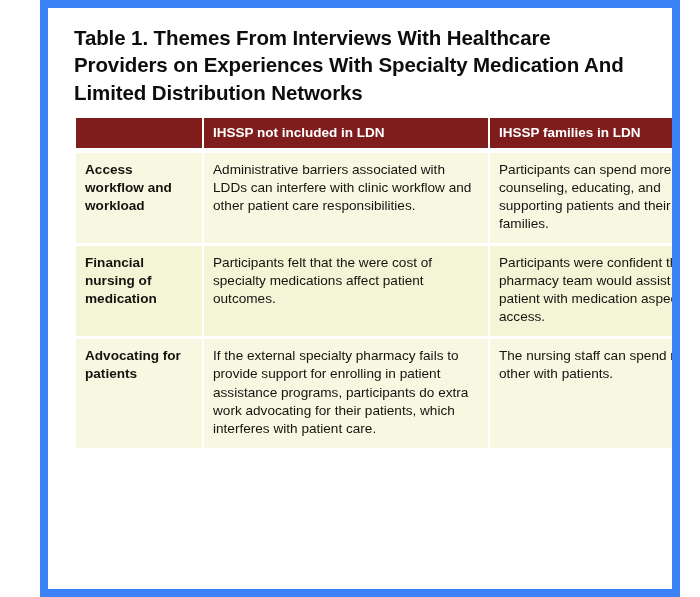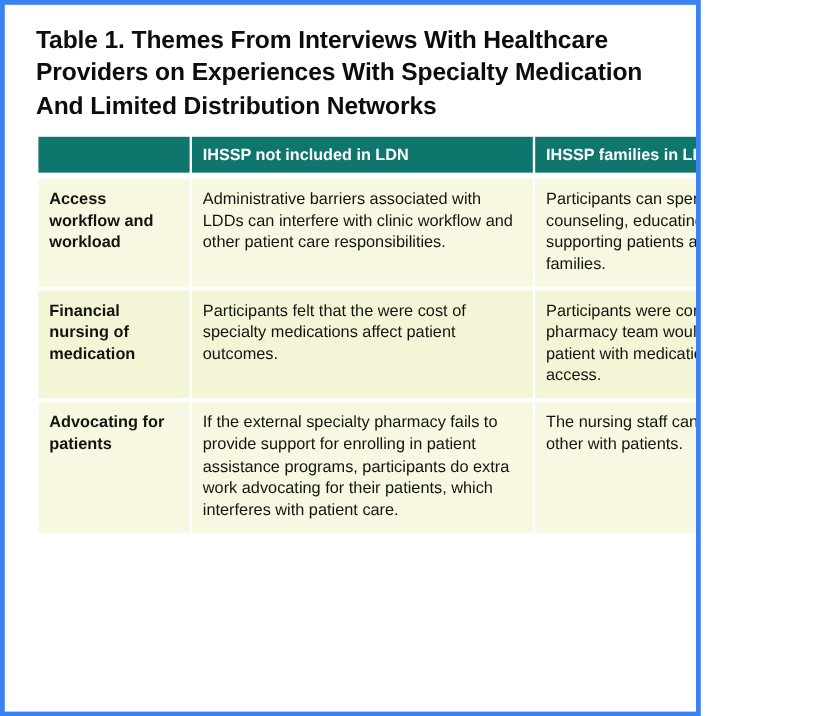--- a/index.html
+++ b/index.html
@@ -4,27 +4,28 @@
 <style>
   html, body {
     margin: 0;
     padding: 0;
     background: #ffffff;
   }
   body {
     font-family: "Liberation Sans", sans-serif;
   }
   #page {
-    width: 584px;
+    width: 640px;
     height: 597px;
     box-sizing: border-box;
     background: #ffffff;
-    border: 4px solid #3b82f6;
+    border: 8px solid #3b82f6;
     position: relative;
     overflow: hidden;
+    margin-left: 40px;
   }
   #inner {
     padding: 16px 26px 0 26px;
     box-sizing: border-box;
     height: 100%;
   }
   #table-title {
     font-size: 20.5px;
     font-weight: bold;
     color: #0d0d0d;
@@ -33,21 +34,21 @@
     margin: 0 0 12px 0;
     max-width: 620px;
   }
   table.themes {
     border-collapse: separate;
     border-spacing: 2px 0;
     width: 646px;
     table-layout: fixed;
   }
   table.themes thead th {
-    background: #0f766e;
+    background: #7f1d1d;
     color: #ffffff;
     font-size: 13.5px;
     font-weight: bold;
     text-align: left;
     padding: 7px 9px 8px 9px;
     vertical-align: middle;
     height: 16px;
     box-sizing: border-box;
   }
   table.themes thead th.col-theme {

